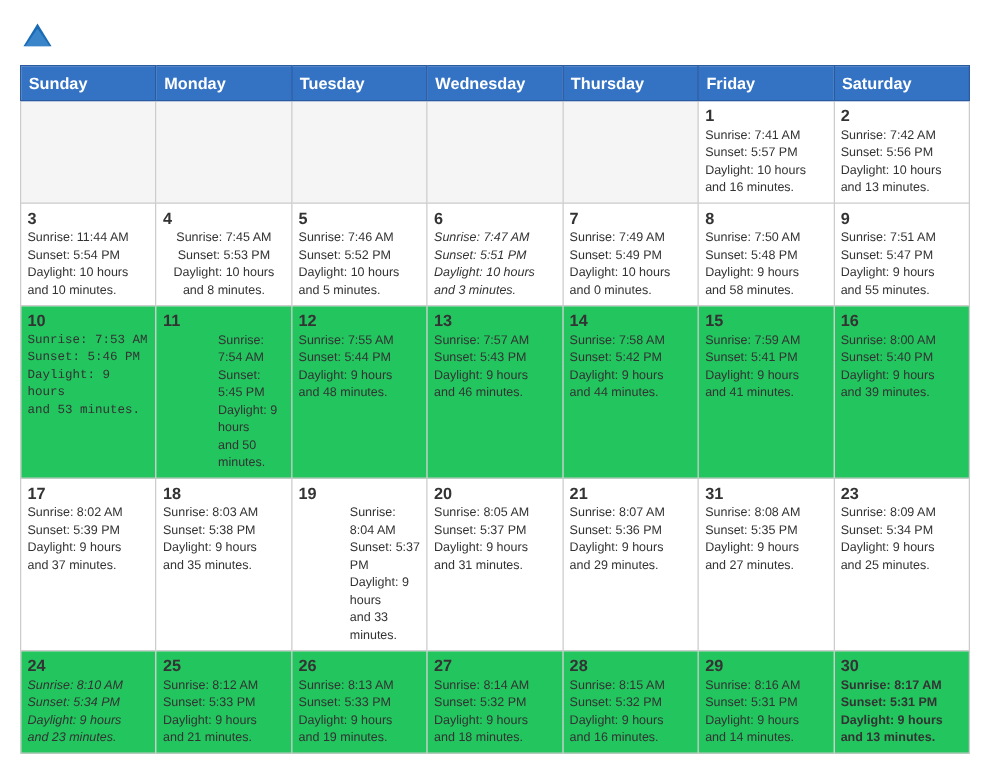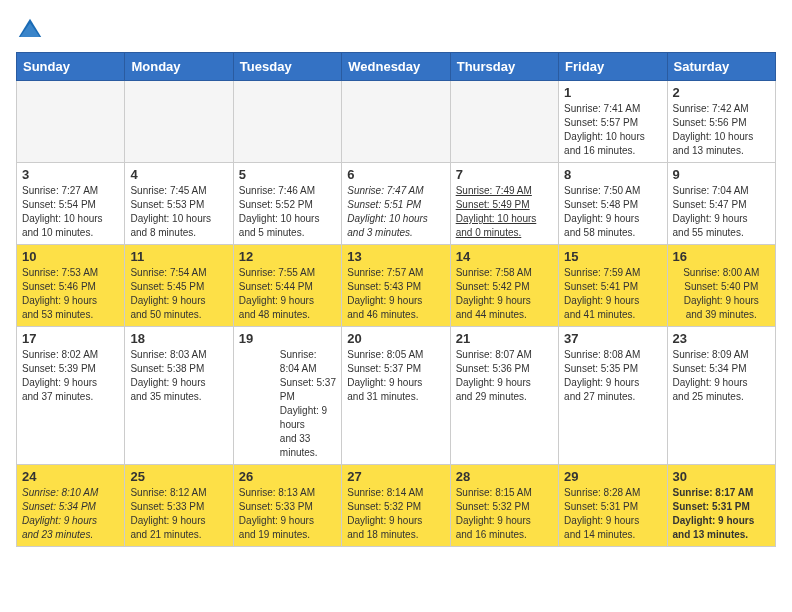--- a/index.html
+++ b/index.html
@@ -72,21 +72,21 @@
       padding: 4px 5px;
       font-size: 11px;
       color: #333;
       height: 80px;
       background: #fff;
     }
     td.empty {
       background: #f5f5f5;
     }
     td.shaded {
-      background: #fde047;
+      background: #22c55e;
     }
     .day-number {
       font-size: 13px;
       font-weight: bold;
       display: block;
       margin-bottom: 2px;
     }
     .day-info {
       font-size: 10px;
       line-height: 1.4;
@@ -143,79 +143,79 @@
           <span class="day-number">2</span>
           <div class="day-info" style="white-space: pre-line;">Sunrise: 7:42 AM
 Sunset: 5:56 PM
 Daylight: 10 hours
 and 13 minutes.</div>
         </td>
       </tr>
       <tr>
         <td>
           <span class="day-number">3</span>
-          <div class="day-info" style="white-space: pre-line;">Sunrise: 7:27 AM
+          <div class="day-info" style="white-space: pre-line;">Sunrise: 11:44 AM
 Sunset: 5:54 PM
 Daylight: 10 hours
 and 10 minutes.</div>
         </td>
         <td>
           <span class="day-number">4</span>
-          <div class="day-info" style="white-space: pre-line;">Sunrise: 7:45 AM
+          <div class="day-info" style="white-space: pre-line; text-align: center;">Sunrise: 7:45 AM
 Sunset: 5:53 PM
 Daylight: 10 hours
 and 8 minutes.</div>
         </td>
         <td>
           <span class="day-number">5</span>
           <div class="day-info" style="white-space: pre-line;">Sunrise: 7:46 AM
 Sunset: 5:52 PM
 Daylight: 10 hours
 and 5 minutes.</div>
         </td>
         <td>
           <span class="day-number">6</span>
           <div class="day-info" style="white-space: pre-line; font-style: italic;">Sunrise: 7:47 AM
 Sunset: 5:51 PM
 Daylight: 10 hours
 and 3 minutes.</div>
         </td>
         <td>
           <span class="day-number">7</span>
-          <div class="day-info" style="white-space: pre-line; text-decoration: underline;">Sunrise: 7:49 AM
+          <div class="day-info" style="white-space: pre-line;">Sunrise: 7:49 AM
 Sunset: 5:49 PM
 Daylight: 10 hours
 and 0 minutes.</div>
         </td>
         <td>
           <span class="day-number">8</span>
           <div class="day-info" style="white-space: pre-line;">Sunrise: 7:50 AM
 Sunset: 5:48 PM
 Daylight: 9 hours
 and 58 minutes.</div>
         </td>
         <td>
           <span class="day-number">9</span>
-          <div class="day-info" style="white-space: pre-line;">Sunrise: 7:04 AM
+          <div class="day-info" style="white-space: pre-line;">Sunrise: 7:51 AM
 Sunset: 5:47 PM
 Daylight: 9 hours
 and 55 minutes.</div>
         </td>
       </tr>
       <tr>
         <td class="shaded">
           <span class="day-number">10</span>
-          <div class="day-info" style="white-space: pre-line;">Sunrise: 7:53 AM
+          <div class="day-info" style="white-space: pre-line; font-family: Liberation Mono, monospace;">Sunrise: 7:53 AM
 Sunset: 5:46 PM
 Daylight: 9 hours
 and 53 minutes.</div>
         </td>
         <td class="shaded">
           <span class="day-number">11</span>
-          <div class="day-info" style="white-space: pre-line;">Sunrise: 7:54 AM
+          <div class="day-info" style="white-space: pre-line; margin-left: 44px;">Sunrise: 7:54 AM
 Sunset: 5:45 PM
 Daylight: 9 hours
 and 50 minutes.</div>
         </td>
         <td class="shaded">
           <span class="day-number">12</span>
           <div class="day-info" style="white-space: pre-line;">Sunrise: 7:55 AM
 Sunset: 5:44 PM
 Daylight: 9 hours
 and 48 minutes.</div>
@@ -236,21 +236,21 @@
         </td>
         <td class="shaded">
           <span class="day-number">15</span>
           <div class="day-info" style="white-space: pre-line;">Sunrise: 7:59 AM
 Sunset: 5:41 PM
 Daylight: 9 hours
 and 41 minutes.</div>
         </td>
         <td class="shaded">
           <span class="day-number">16</span>
-          <div class="day-info" style="white-space: pre-line; text-align: center;">Sunrise: 8:00 AM
+          <div class="day-info" style="white-space: pre-line;">Sunrise: 8:00 AM
 Sunset: 5:40 PM
 Daylight: 9 hours
 and 39 minutes.</div>
         </td>
       </tr>
       <tr>
         <td>
           <span class="day-number">17</span>
           <div class="day-info" style="white-space: pre-line;">Sunrise: 8:02 AM
 Sunset: 5:39 PM
@@ -279,21 +279,21 @@
 and 31 minutes.</div>
         </td>
         <td>
           <span class="day-number">21</span>
           <div class="day-info" style="white-space: pre-line;">Sunrise: 8:07 AM
 Sunset: 5:36 PM
 Daylight: 9 hours
 and 29 minutes.</div>
         </td>
         <td>
-          <span class="day-number">37</span>
+          <span class="day-number">31</span>
           <div class="day-info" style="white-space: pre-line;">Sunrise: 8:08 AM
 Sunset: 5:35 PM
 Daylight: 9 hours
 and 27 minutes.</div>
         </td>
         <td>
           <span class="day-number">23</span>
           <div class="day-info" style="white-space: pre-line;">Sunrise: 8:09 AM
 Sunset: 5:34 PM
 Daylight: 9 hours
@@ -331,21 +331,21 @@
         </td>
         <td class="shaded">
           <span class="day-number">28</span>
           <div class="day-info" style="white-space: pre-line;">Sunrise: 8:15 AM
 Sunset: 5:32 PM
 Daylight: 9 hours
 and 16 minutes.</div>
         </td>
         <td class="shaded">
           <span class="day-number">29</span>
-          <div class="day-info" style="white-space: pre-line;">Sunrise: 8:28 AM
+          <div class="day-info" style="white-space: pre-line;">Sunrise: 8:16 AM
 Sunset: 5:31 PM
 Daylight: 9 hours
 and 14 minutes.</div>
         </td>
         <td class="shaded">
           <span class="day-number">30</span>
           <div class="day-info" style="white-space: pre-line; font-weight: bold;">Sunrise: 8:17 AM
 Sunset: 5:31 PM
 Daylight: 9 hours
 and 13 minutes.</div>

